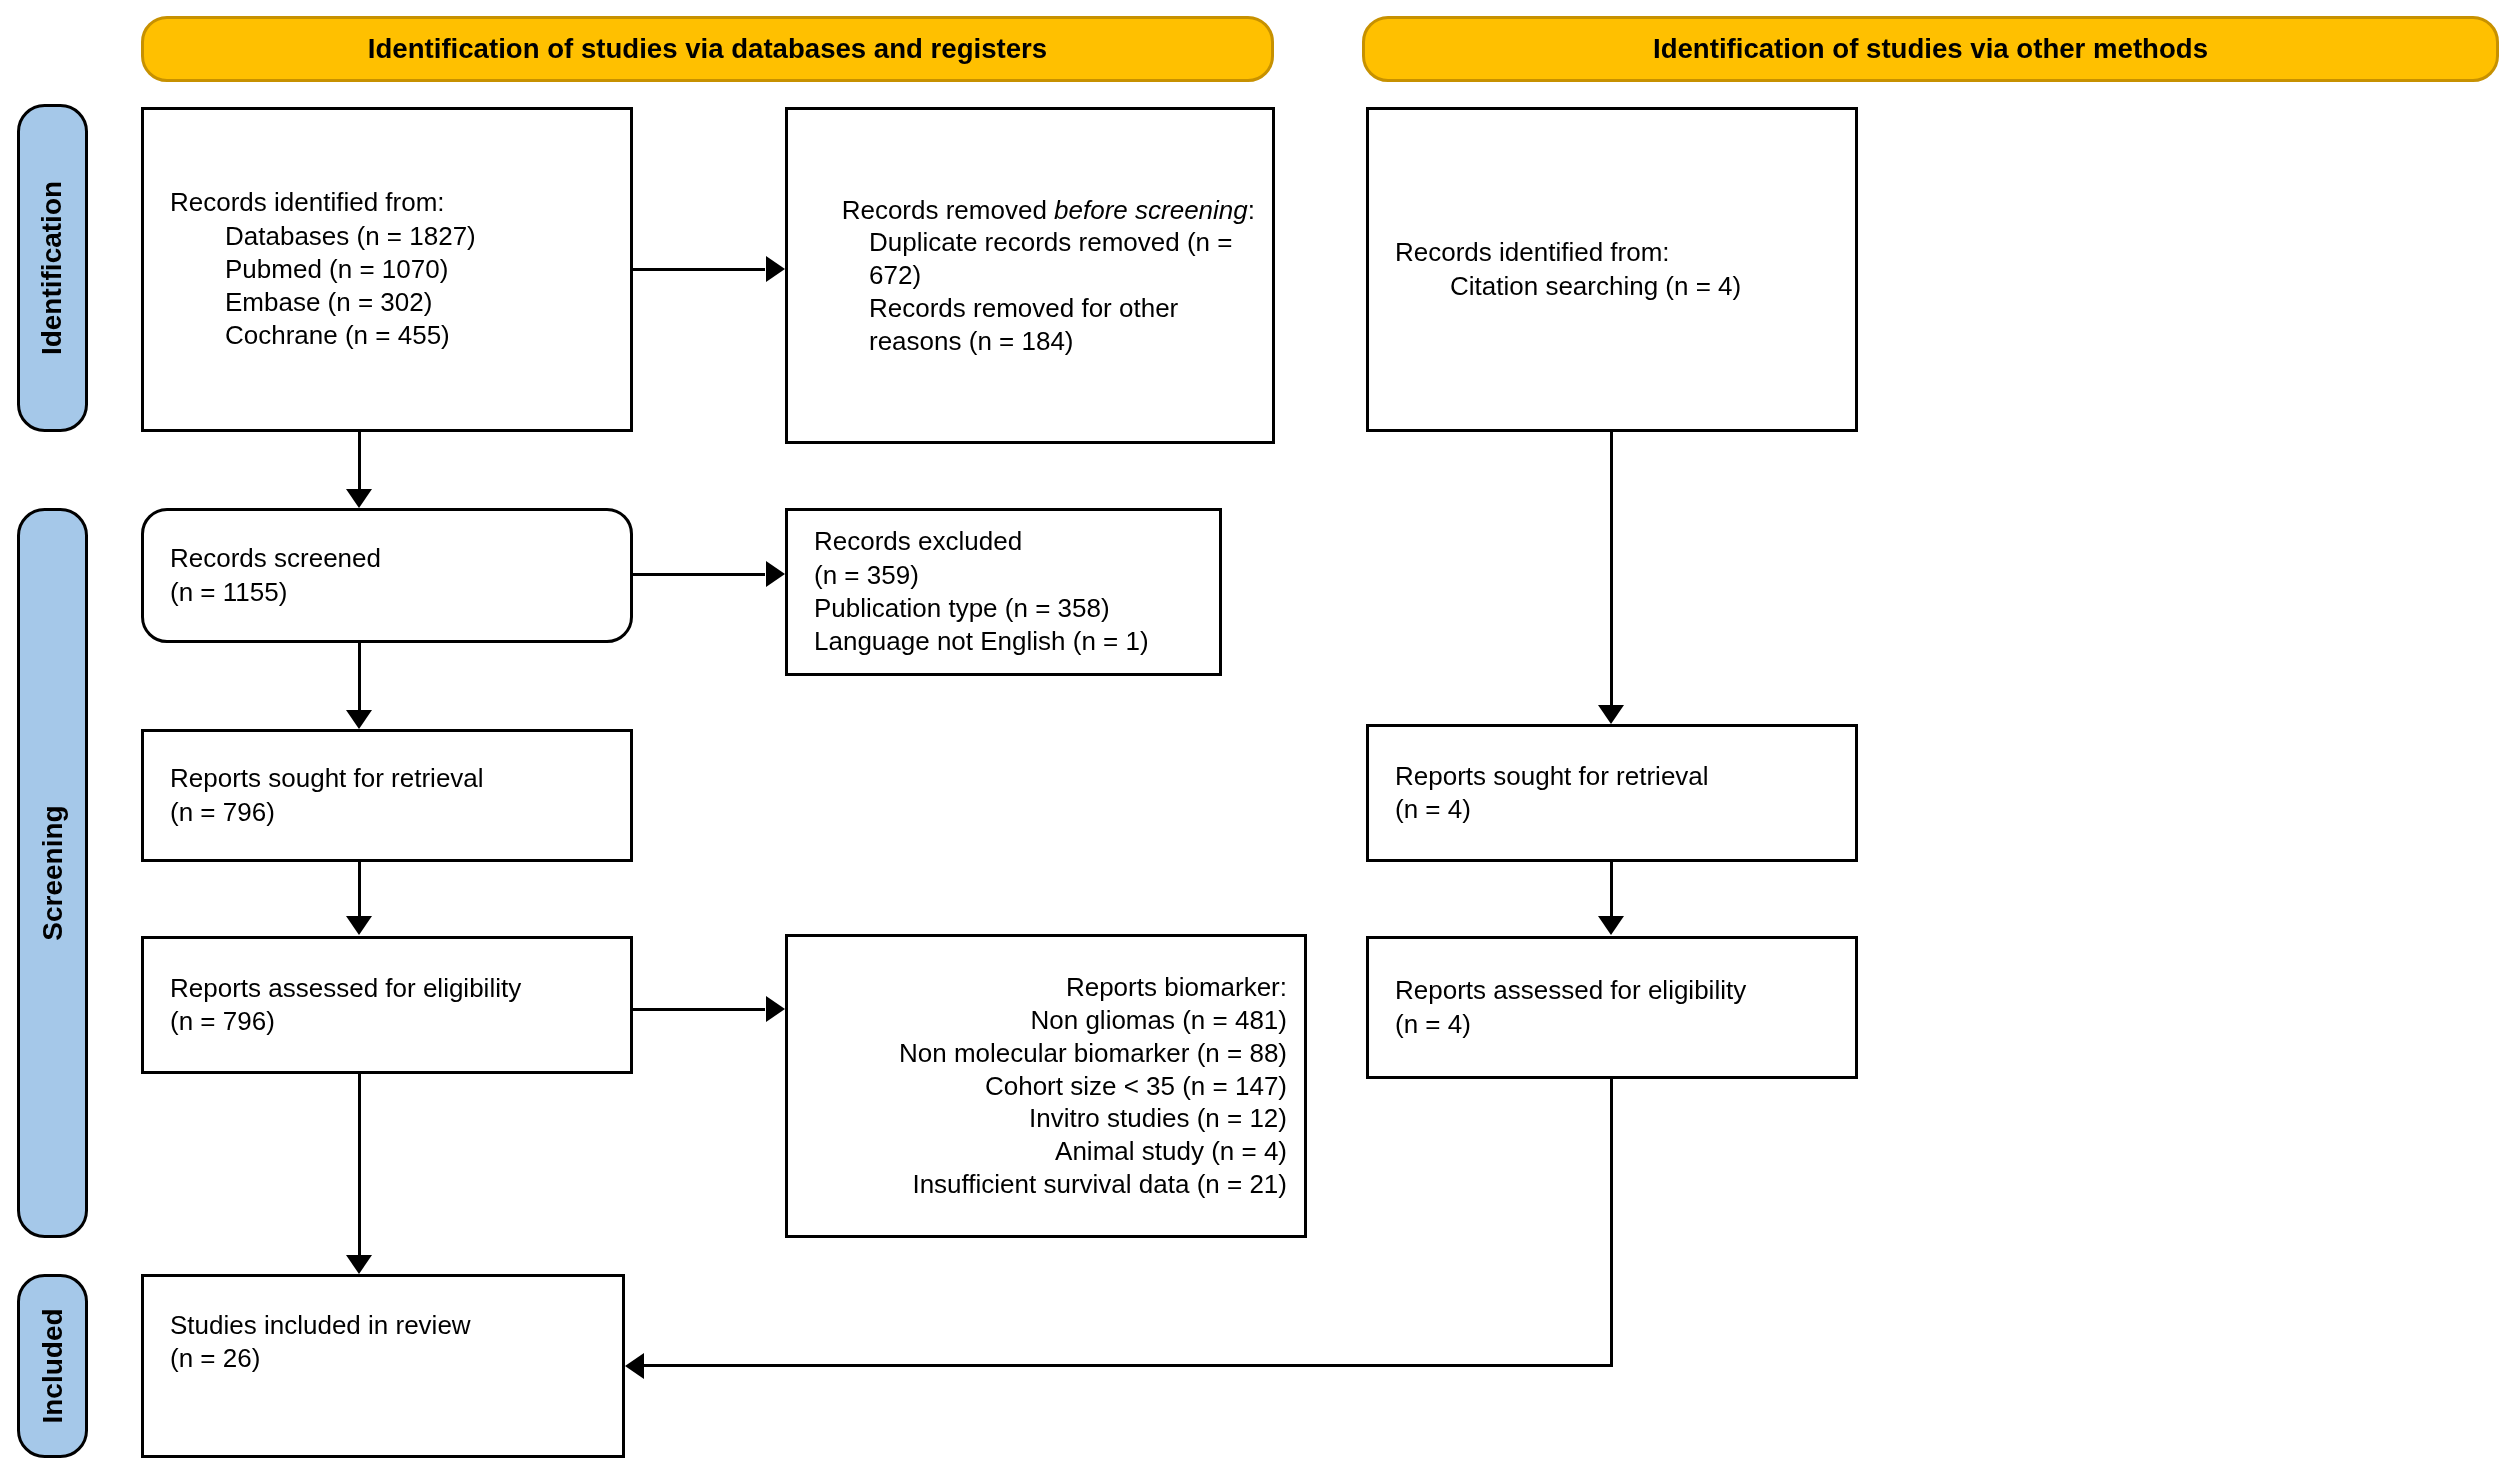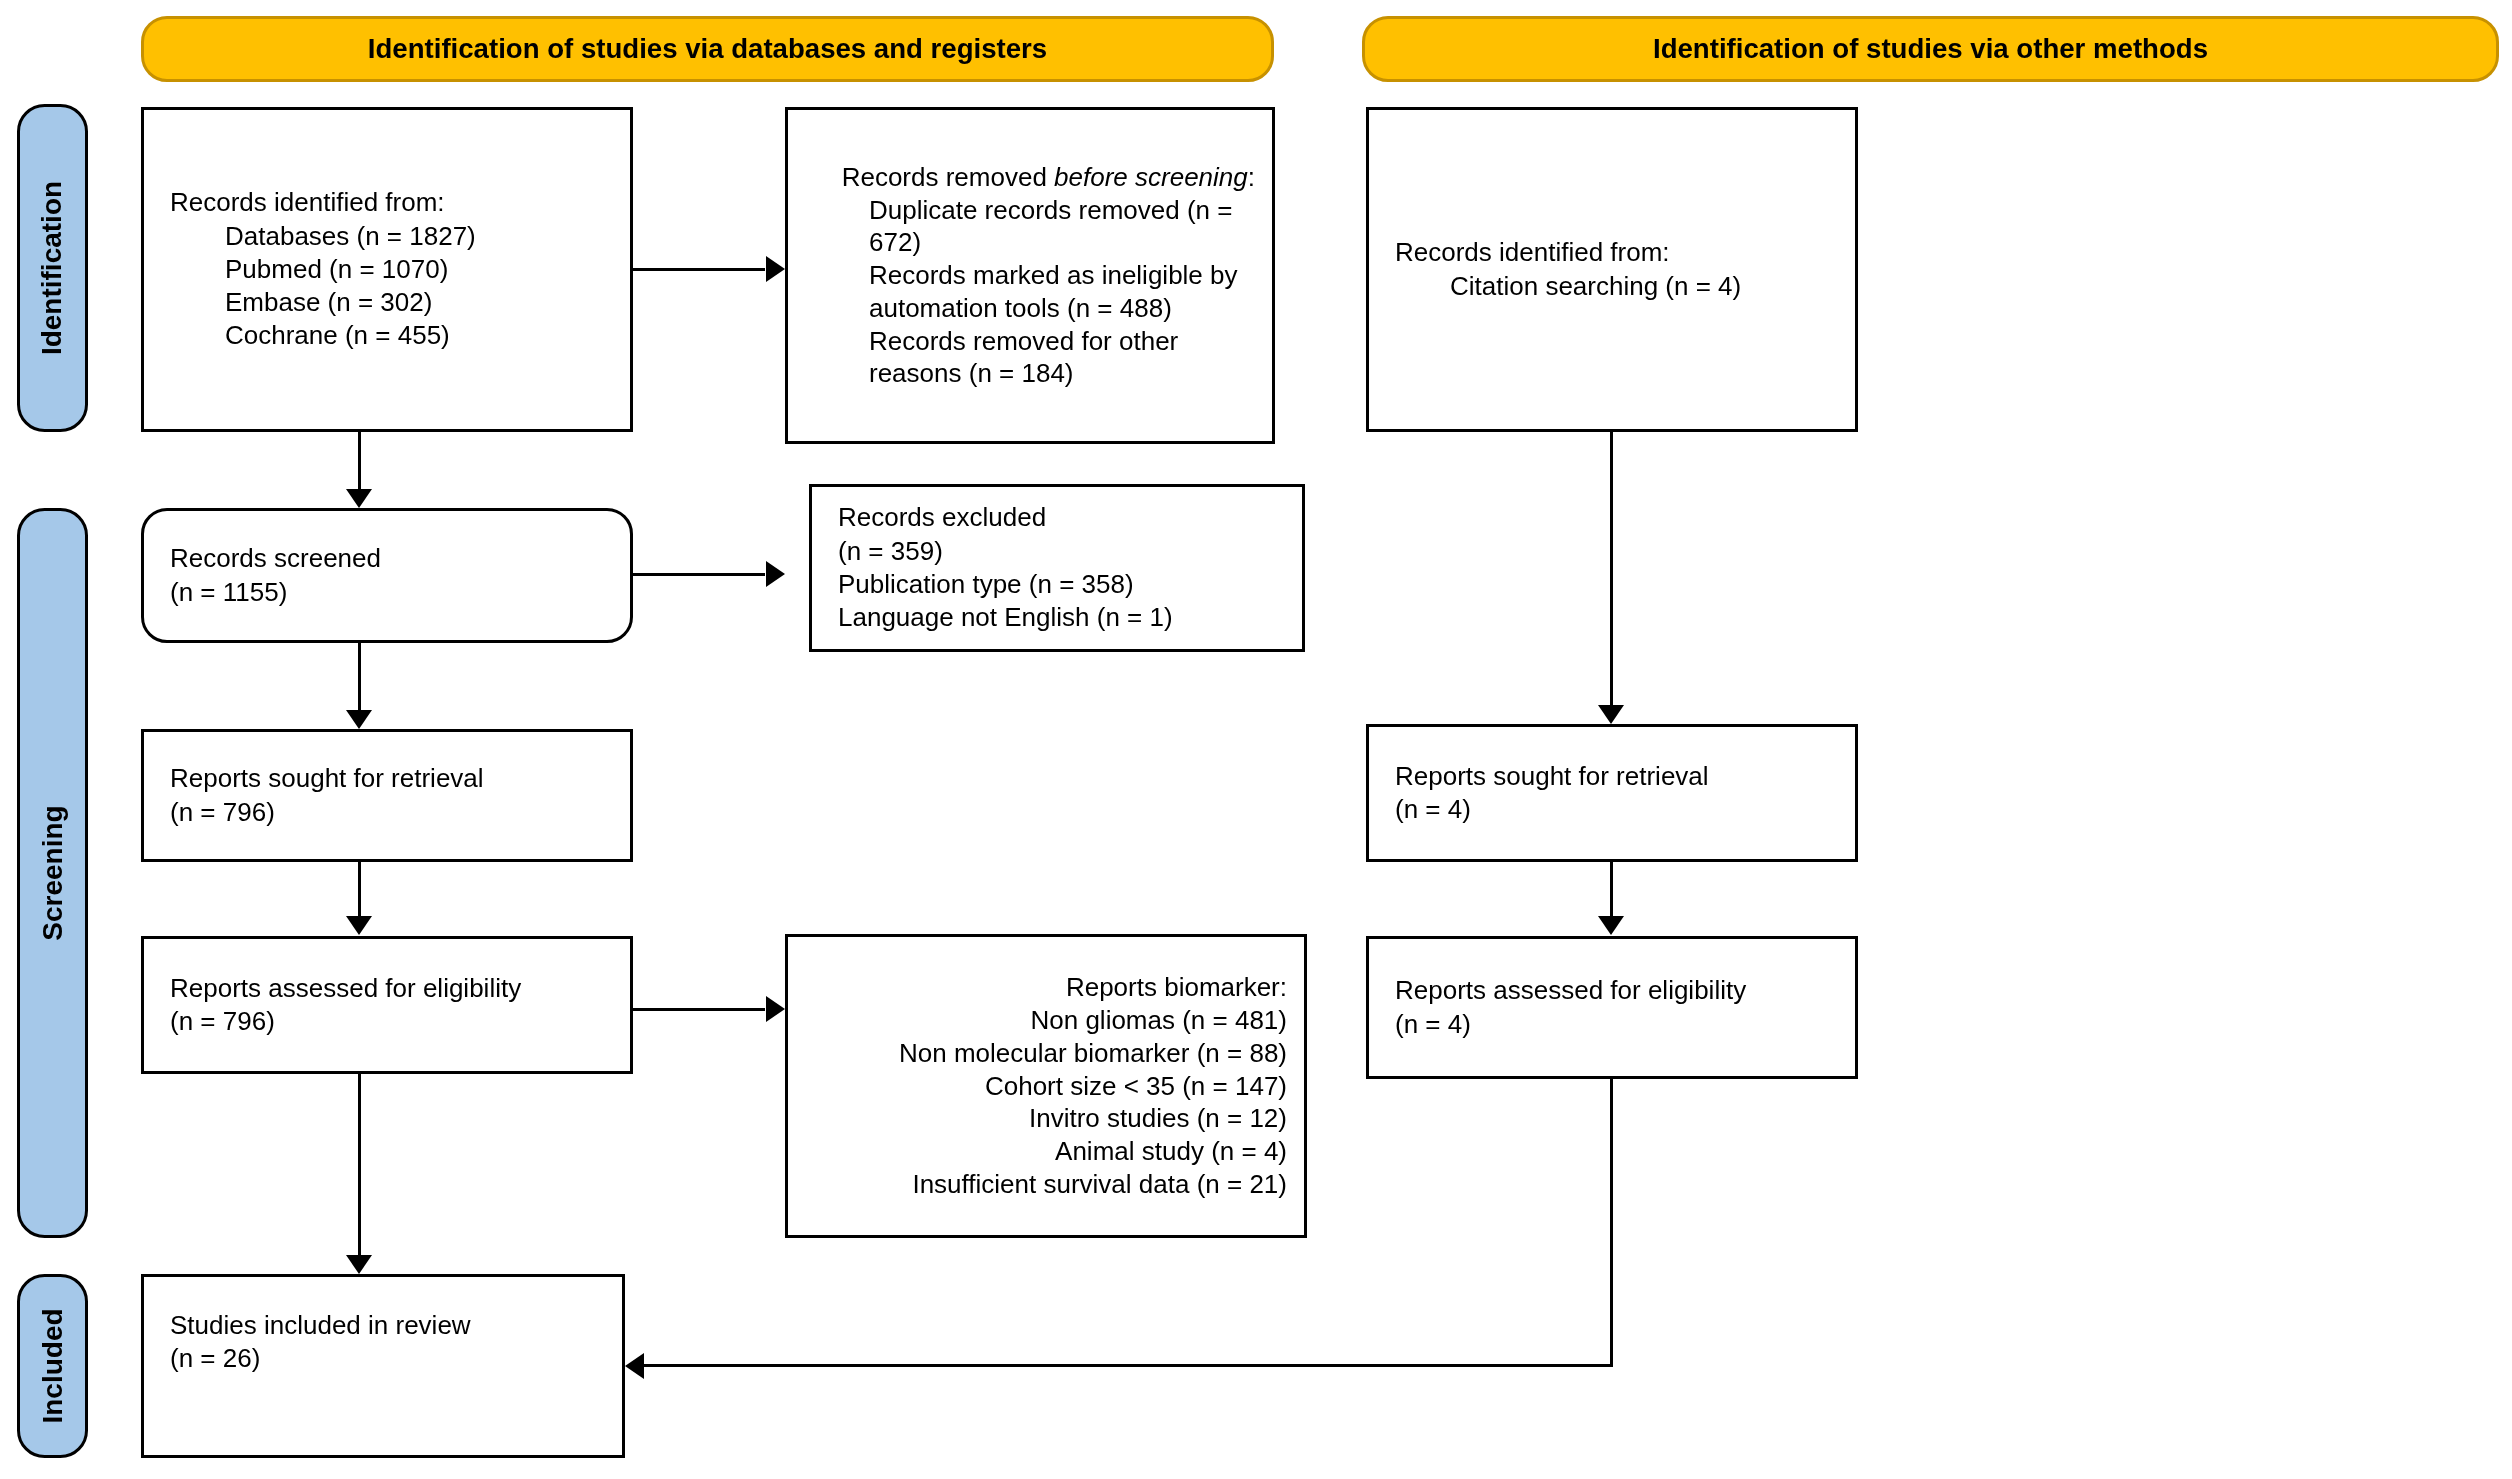--- a/index.html
+++ b/index.html
@@ -72,35 +72,34 @@
     <div>Records identified from:</div>
     <div class="ind">Databases (n = 1827)</div>
     <div class="ind">Pubmed (n = 1070)</div>
     <div class="ind">Embase (n = 302)</div>
     <div class="ind">Cochrane (n = 455)</div>
   </div>
 
   <div class="box tight" style="left:785px;top:107px;width:490px;height:337px;">
     <div><span>Records removed </span><span class="it">before screening</span><span>:</span></div>
     <div class="ind">Duplicate records removed (n = 672)</div>
-    <div class="ind">Records marked as ineligible by automation tools (n = 488)</div>
     <div class="ind">Records removed for other reasons (n = 184)</div>
   </div>
 
   <div class="box" style="left:1366px;top:107px;width:492px;height:325px;">
     <div>Records identified from:</div>
     <div class="ind">Citation searching (n = 4)</div>
   </div>
 
   <div class="box" style="left:141px;top:508px;width:492px;height:135px;border-radius:26px;">
     <div>Records screened</div>
     <div>(n = 1155)</div>
   </div>
 
-  <div class="box" style="left:785px;top:484px;width:496px;height:168px;margin-left:24px;">
+  <div class="box" style="left:785px;top:508px;width:437px;height:168px;">
     <div>Records excluded</div>
     <div>(n = 359)</div>
     <div>Publication type (n = 358)</div>
     <div>Language not English (n = 1)</div>
   </div>
 
   <div class="box" style="left:141px;top:729px;width:492px;height:133px;">
     <div>Reports sought for retrieval</div>
     <div>(n = 796)</div>
   </div>

